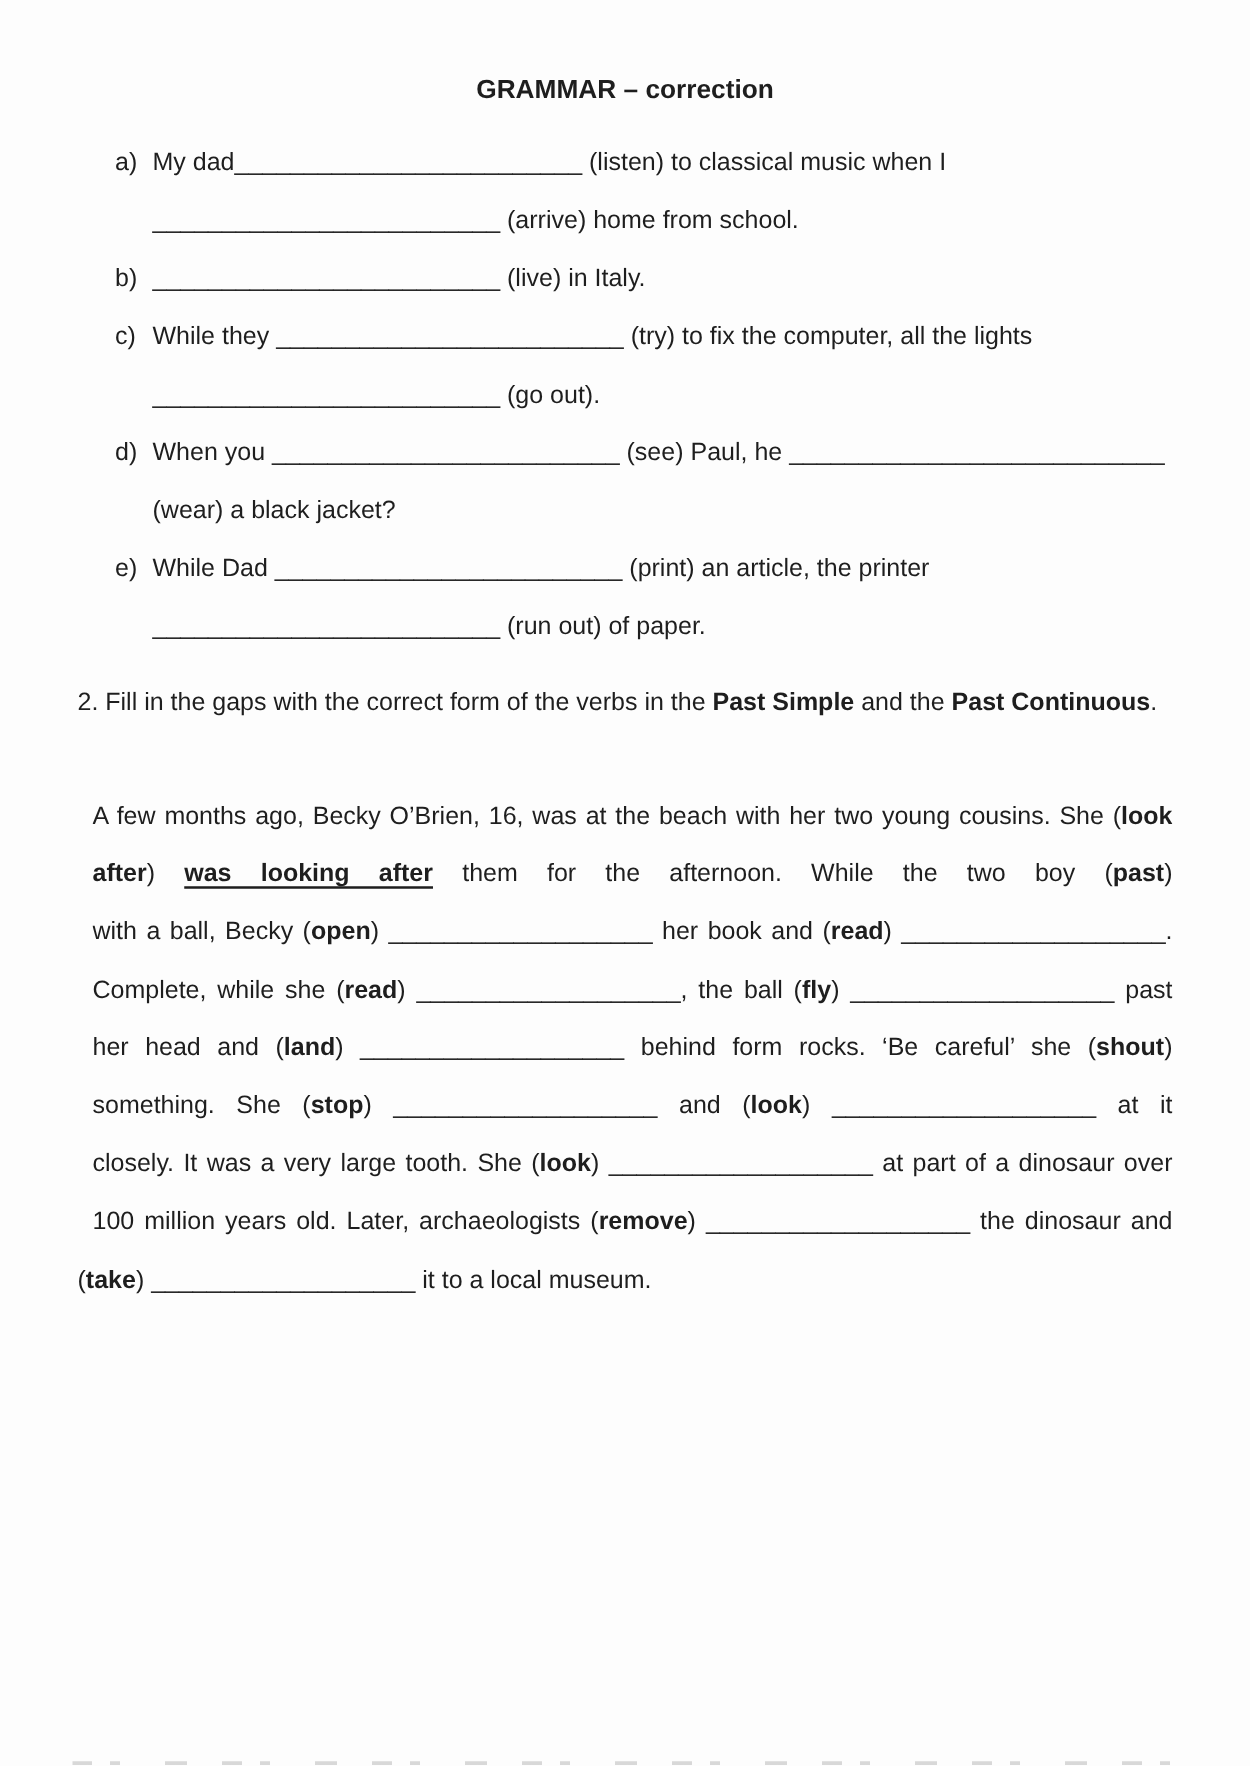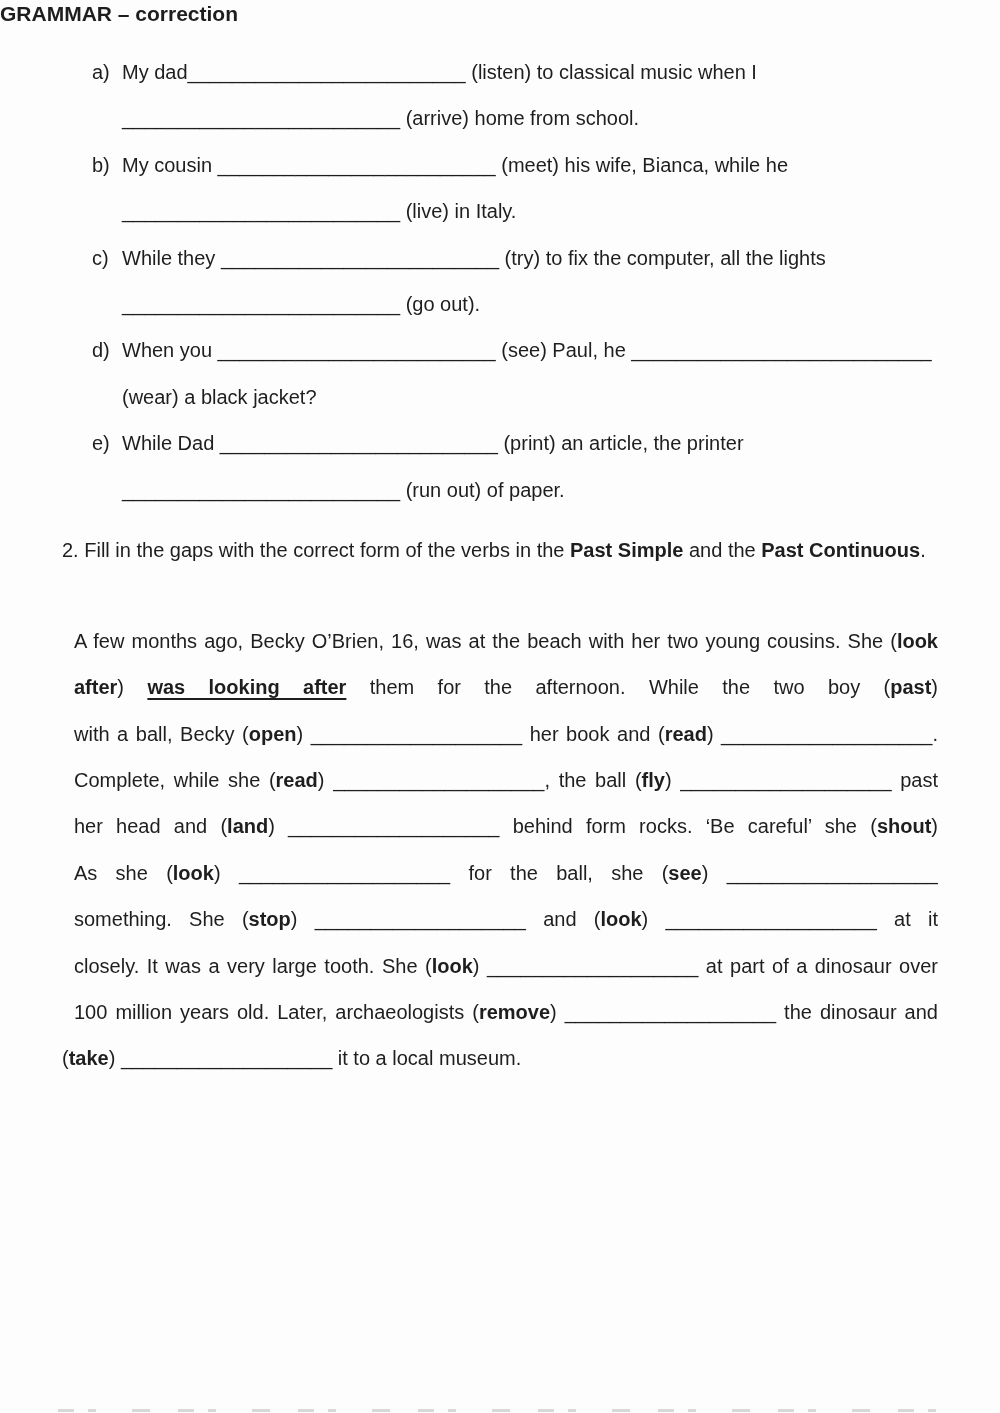--- a/index.html
+++ b/index.html
@@ -7,21 +7,22 @@
     position: relative;
     width: 1000px;
     height: 1413px;
     background: #fdfdfd;
     color: #1e1e1e;
     font-family: "Liberation Sans", "DejaVu Sans", sans-serif;
     font-size: 20px;
     overflow: hidden;
   }
   .title {
-    text-align: left;
+    padding-top: 58px;
+    text-align: center;
     font-weight: 700;
     font-size: 21px;
     line-height: 28px;
   }
   .ex-heading {
     margin: 51px 62px 0 62px;
     line-height: 28px;
     white-space: nowrap;
   }
   .ex-heading.second { margin-top: 23px; }
@@ -60,21 +61,20 @@
 
 
   <div class="list">
       <div class="item">
         <span class="item-label">a)</span>
         <div class="iline"><span>My dad_________________________ (listen) to classical music when I</span></div>
         <div class="iline"><span>_________________________ (arrive) home from school.</span></div>
       </div>
       <div class="item">
         <span class="item-label">b)</span>
-        <div class="iline"><span>My cousin _________________________ (meet) his wife, Bianca, while he</span></div>
         <div class="iline"><span>_________________________ (live) in Italy.</span></div>
       </div>
       <div class="item">
         <span class="item-label">c)</span>
         <div class="iline"><span>While they _________________________ (try) to fix the computer, all the lights</span></div>
         <div class="iline"><span>_________________________ (go out).</span></div>
       </div>
       <div class="item">
         <span class="item-label">d)</span>
         <div class="iline"><span>When you _________________________ (see) Paul, he ___________________________</span></div>
@@ -88,21 +88,20 @@
     </div>
 
   <div class="ex-heading second"><span>2. Fill in the gaps with the correct form of the verbs in the </span><span class="b">Past Simple</span><span> and the </span><span class="b">Past Continuous</span><span>.</span></div>
 
   <div class="para">
       <div class="pline just"><span>A few months ago, Becky O’Brien, 16, was at the beach with her two young cousins. She (</span><span class="b">look</span></div>
       <div class="pline just"><span class="b">after</span><span>) </span><span class="u">was looking after</span><span> them for the afternoon. While the two boy (</span><span class="b">past</span><span>) ___________________</span></div>
       <div class="pline just"><span>with a ball, Becky (</span><span class="b">open</span><span>) ___________________ her book and (</span><span class="b">read</span><span>) ___________________.</span></div>
       <div class="pline just"><span>Complete, while she (</span><span class="b">read</span><span>) ___________________, the ball (</span><span class="b">fly</span><span>) ___________________ past</span></div>
       <div class="pline just"><span>her head and (</span><span class="b">land</span><span>) ___________________ behind form rocks. ‘Be careful’ she (</span><span class="b">shout</span><span>)</span></div>
-      <div class="pline just"><span>As she (</span><span class="b">look</span><span>) ___________________ for the ball, she (</span><span class="b">see</span><span>) ___________________</span></div>
       <div class="pline just"><span>something. She (</span><span class="b">stop</span><span>) ___________________ and (</span><span class="b">look</span><span>) ___________________ at it</span></div>
       <div class="pline just"><span>closely. It was a very large tooth. She (</span><span class="b">look</span><span>) ___________________ at part of a dinosaur over</span></div>
       <div class="pline just"><span>100 million years old. Later, archaeologists (</span><span class="b">remove</span><span>) ___________________ the dinosaur and</span></div>
       <div class="pline"><span>(</span><span class="b">take</span><span>) ___________________ it to a local museum.</span></div>
     </div>
 
   <div class="bottom-artifact"></div>
 </div>
 
 </body></html>

